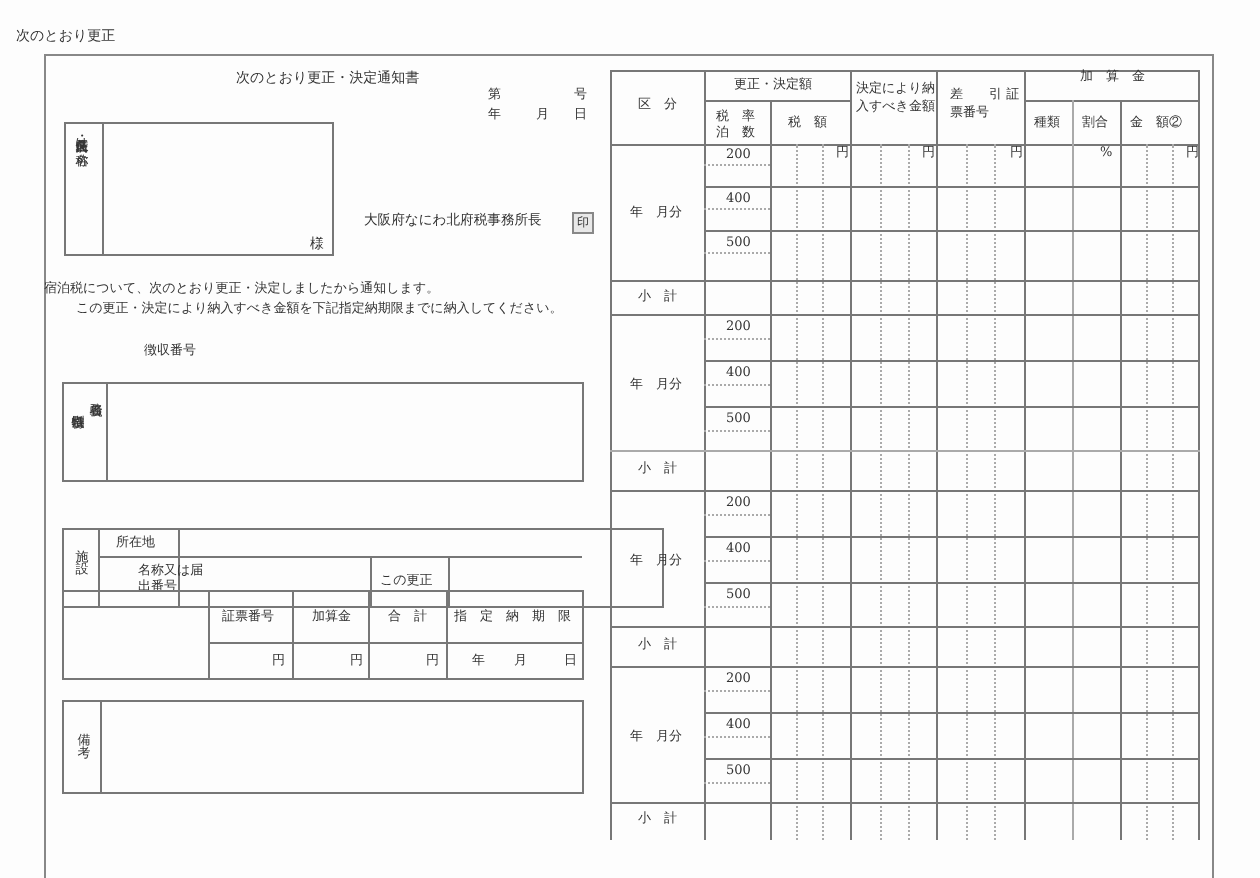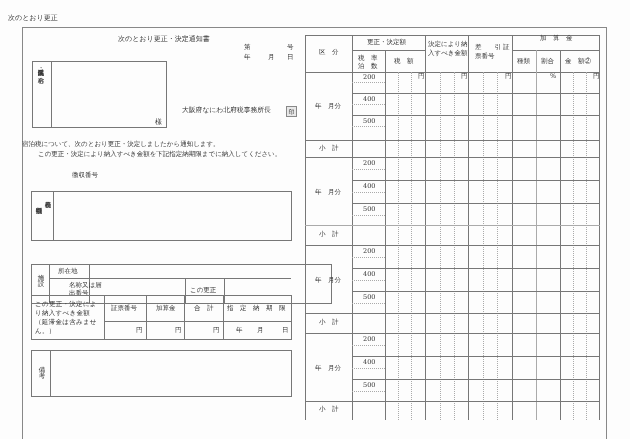--- a/index.html
+++ b/index.html
@@ -69,21 +69,20 @@
   <div class="abs t" style="left:158px;top:22px;">この更正</div>
   <div class="abs" style="left:194px;top:15px;width:63px;height:22px;"></div>
 </div>
 
 <div class="abs box" style="left:31px;top:295px;width:261px;height:45px;">
   <div class="vline" style="left:72px;top:0;height:43px;"></div>
   <div class="vline" style="left:114px;top:0;height:43px;"></div>
   <div class="vline" style="left:152px;top:0;height:43px;"></div>
   <div class="vline" style="left:191px;top:0;height:43px;"></div>
   <div class="hline" style="left:72px;top:25px;width:187px;"></div>
-  <div class="abs t" style="left:3px;top:4px;white-space:normal;width:68px;line-height:9px;letter-spacing:0.3px;">この更正・決定により納入すべき金額（延滞金は含みません。）</div>
   <div class="abs t" style="left:79px;top:9px;">証票番号</div>
   <div class="abs t" style="left:124px;top:9px;">加算金</div>
   <div class="abs t" style="left:162px;top:9px;">合　計</div>
   <div class="abs t" style="left:195px;top:9px;">指　定　納　期　限</div>
   <div class="abs t" style="left:104px;top:31px;">円</div>
   <div class="abs t" style="left:143px;top:31px;">円</div>
   <div class="abs t" style="left:181px;top:31px;">円</div>
   <div class="abs t" style="left:204px;top:31px;">年</div>
   <div class="abs t" style="left:225px;top:31px;">月</div>
   <div class="abs t" style="left:250px;top:31px;">日</div>

